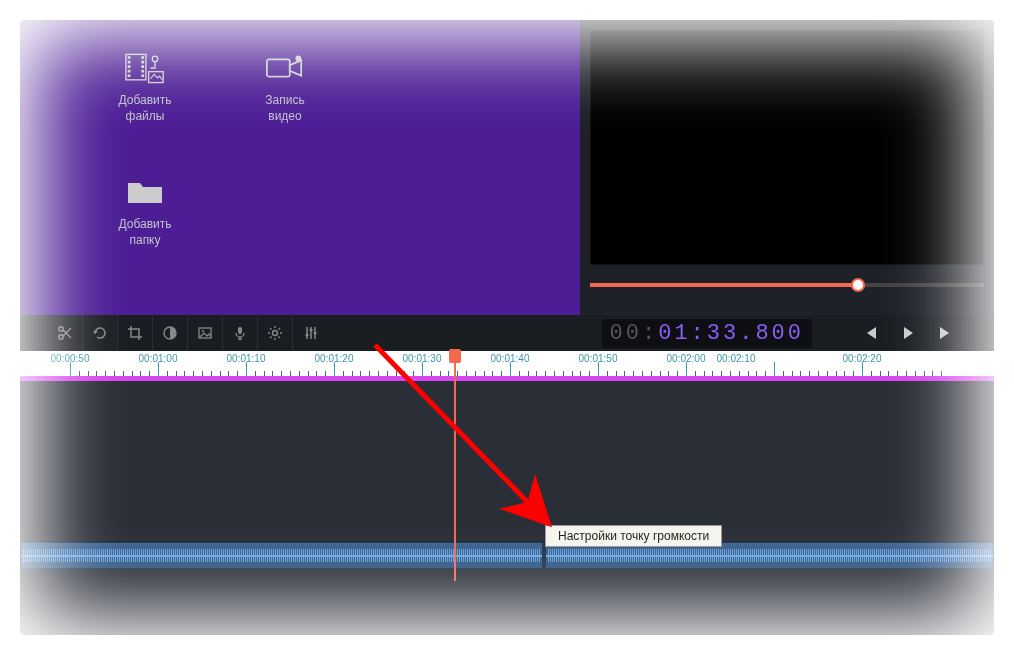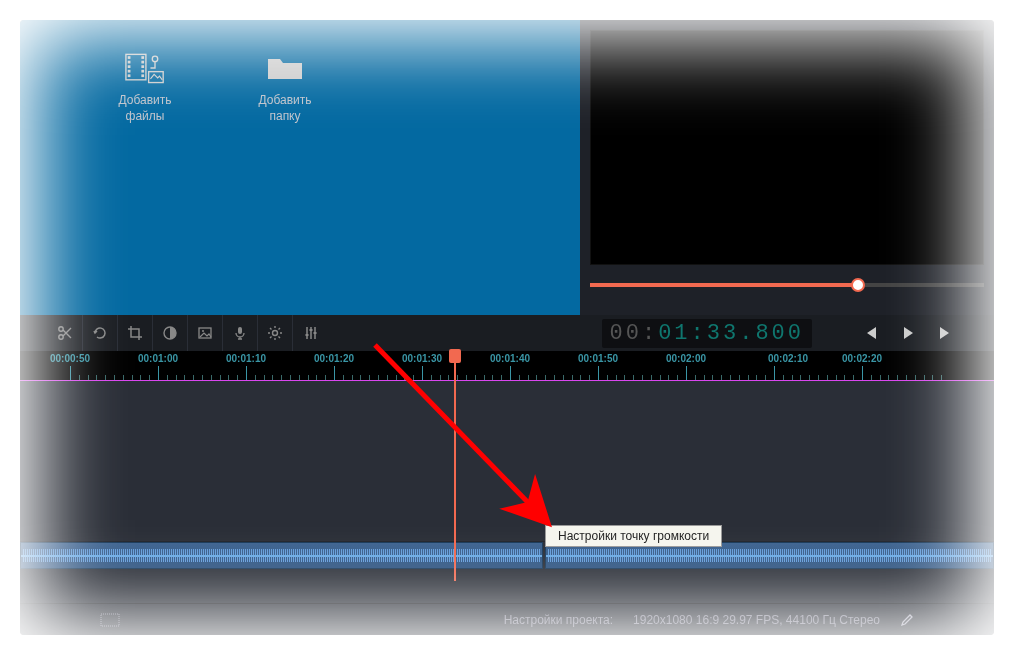--- a/index.html
+++ b/index.html
@@ -29,21 +29,21 @@
     overflow: hidden;
     color: #ccc;
   }
   .top-section {
     display: flex;
     height: 295px;
   }
   .media-panel {
     width: 560px;
     padding: 30px 60px;
-    background: #0369a1;
+    background: #4c1d95;
     position: relative;
   }
   .media-grid {
     display: grid;
     grid-template-columns: 110px 110px;
     gap: 50px 30px;
     margin-left: 10px;
   }
   .media-btn {
     display: flex;
@@ -144,38 +144,37 @@
   }
   .timecode {
     font-family: 'Courier New', monospace;
     font-size: 22px;
     letter-spacing: 3px;
     background: #0e0f12;
     padding: 2px 8px;
     border-radius: 2px;
   }
   .tc-gray { color: #555; }
-  .tc-orange { color: #0f766e; }
+  .tc-orange { color: #8b5cf6; }
   .play-controls { display: flex; gap: 22px; }
   .play-controls .pc-btn {
     color: #ccc;
     cursor: pointer;
     font-size: 16px;
   }
 
   .timeline-section {
     background: #2a2e37;
   }
   .time-ruler {
     height: 30px;
-    background: #000000;
-    border-bottom: 1px solid #d946ef;
+    background: #ffffff;
+    border-bottom: 5px solid #d946ef;
     position: relative;
     overflow: hidden;
-    font-weight: bold;
   }
   .time-ruler .tick-label {
     position: absolute;
     top: 2px;
     font-size: 10px;
     color: #3a96a6;
     transform: translateX(-50%);
   }
   .time-ruler .tick {
     position: absolute;
@@ -305,20 +304,31 @@
               <circle cx="33" cy="8" r="3" fill="none" stroke="#ccc" stroke-width="1.5"></circle>
               <path d="M33 11 L33 18 L28 18" fill="none" stroke="#ccc" stroke-width="1.5"></path>
               <rect x="26" y="22" width="16" height="12" fill="none" stroke="#ccc" stroke-width="1.5"></rect>
               <path d="M28 30 L32 25 L36 29 L38 27 L41 31" fill="none" stroke="#ccc" stroke-width="1.2"></path>
             </svg>
           </div>
           <div class="label" style="white-space:pre-line">Добавить
 файлы</div>
         </div>
 
+        <div class="media-btn">
+          <div class="icon-box">
+            <svg width="42" height="30" viewBox="0 0 42 30">
+              <rect x="2" y="6" width="24" height="18" rx="2" fill="none" stroke="#ccc" stroke-width="1.8"></rect>
+              <path d="M26 12 L38 7 L38 23 L26 18 Z" fill="none" stroke="#ccc" stroke-width="1.8"></path>
+              <circle cx="35" cy="5" r="3" fill="#ccc"></circle>
+            </svg>
+          </div>
+          <div class="label" style="white-space:pre-line">Запись
+видео</div>
+        </div>
 
         <div class="media-btn">
           <div class="icon-box">
             <svg width="38" height="30" viewBox="0 0 38 30">
               <path d="M2 6 L14 6 L17 10 L36 10 L36 26 L2 26 Z" fill="#ccc"></path>
             </svg>
           </div>
           <div class="label" style="white-space:pre-line">Добавить
 папку</div>
         </div>
@@ -498,21 +508,21 @@
         <div class="tick major" style="left: 666px;"></div>
         <div class="tick minor" style="left: 674.8px;"></div>
         <div class="tick minor" style="left: 683.6px;"></div>
         <div class="tick minor" style="left: 692.4px;"></div>
         <div class="tick minor" style="left: 701.2px;"></div>
         <div class="tick minor" style="left: 710px;"></div>
         <div class="tick minor" style="left: 718.8px;"></div>
         <div class="tick minor" style="left: 727.6px;"></div>
         <div class="tick minor" style="left: 736.4px;"></div>
         <div class="tick minor" style="left: 745.2px;"></div>
-        <div class="tick-label" style="left: 768px;">00:02:10</div>
+        <div class="tick-label" style="left: 716px;">00:02:10</div>
         <div class="tick major" style="left: 754px;"></div>
         <div class="tick minor" style="left: 762.8px;"></div>
         <div class="tick minor" style="left: 771.6px;"></div>
         <div class="tick minor" style="left: 780.4px;"></div>
         <div class="tick minor" style="left: 789.2px;"></div>
         <div class="tick minor" style="left: 798px;"></div>
         <div class="tick minor" style="left: 806.8px;"></div>
         <div class="tick minor" style="left: 815.6px;"></div>
         <div class="tick minor" style="left: 824.4px;"></div>
         <div class="tick minor" style="left: 833.2px;"></div>
@@ -538,34 +548,20 @@
           <div class="audio-center-line"></div>
         </div>
         <div class="audio-clip" style="left:525px; right:0;">
           <div class="audio-wave"></div>
           <div class="audio-center-line"></div>
         </div>
       </div>
     </div>
   </div>
 
-  <div class="status-bar">
-    <span class="filmstrip-icon">
-      <svg width="20" height="14" viewBox="0 0 20 14">
-          <rect x="1" y="1" width="18" height="12" fill="none" stroke="#889" stroke-width="1" stroke-dasharray="1 1"></rect>
-        </svg>
-    </span>
-    <span class="proj-label">Настройки проекта:</span>
-    <span>1920x1080 16:9 29.97 FPS, 44100 Гц Стерео</span>
-    <span class="edit-icon">
-      <svg width="14" height="14" viewBox="0 0 14 14">
-          <path d="M2 12 L3 9 L10 2 L12 4 L5 11 Z" fill="none" stroke="#aab" stroke-width="1.3"></path>
-        </svg>
-    </span>
-  </div>
 
 </div>
 
 <div class="context-menu" id="context-menu" style="left: 545px; top: 525px;">
   <span>Настройки точку громкости</span>
 </div>
 
 <svg class="arrow-overlay" width="1014" height="655">
   <defs>
     <marker id="arrowhead" markerWidth="12" markerHeight="12" refX="8" refY="5" orient="auto">

